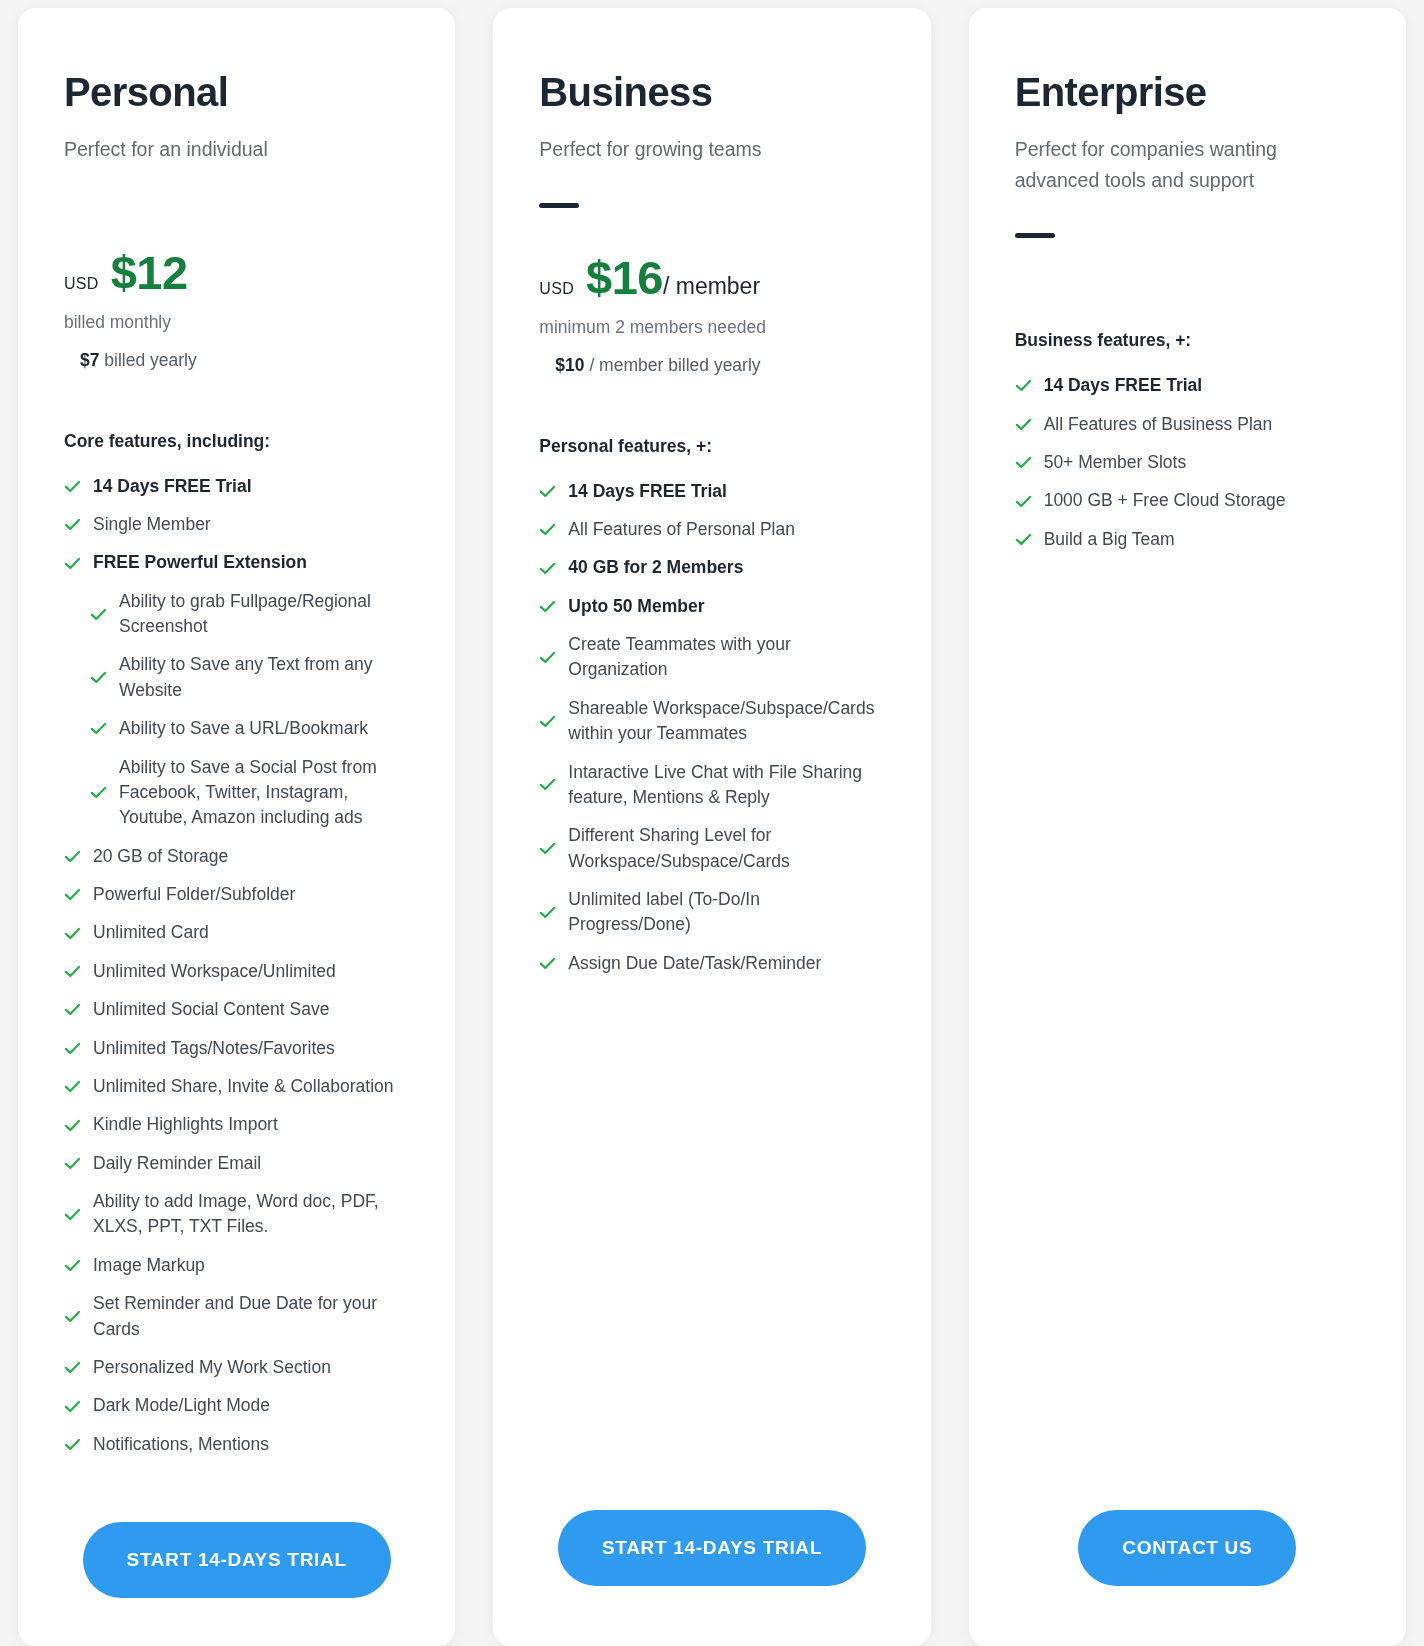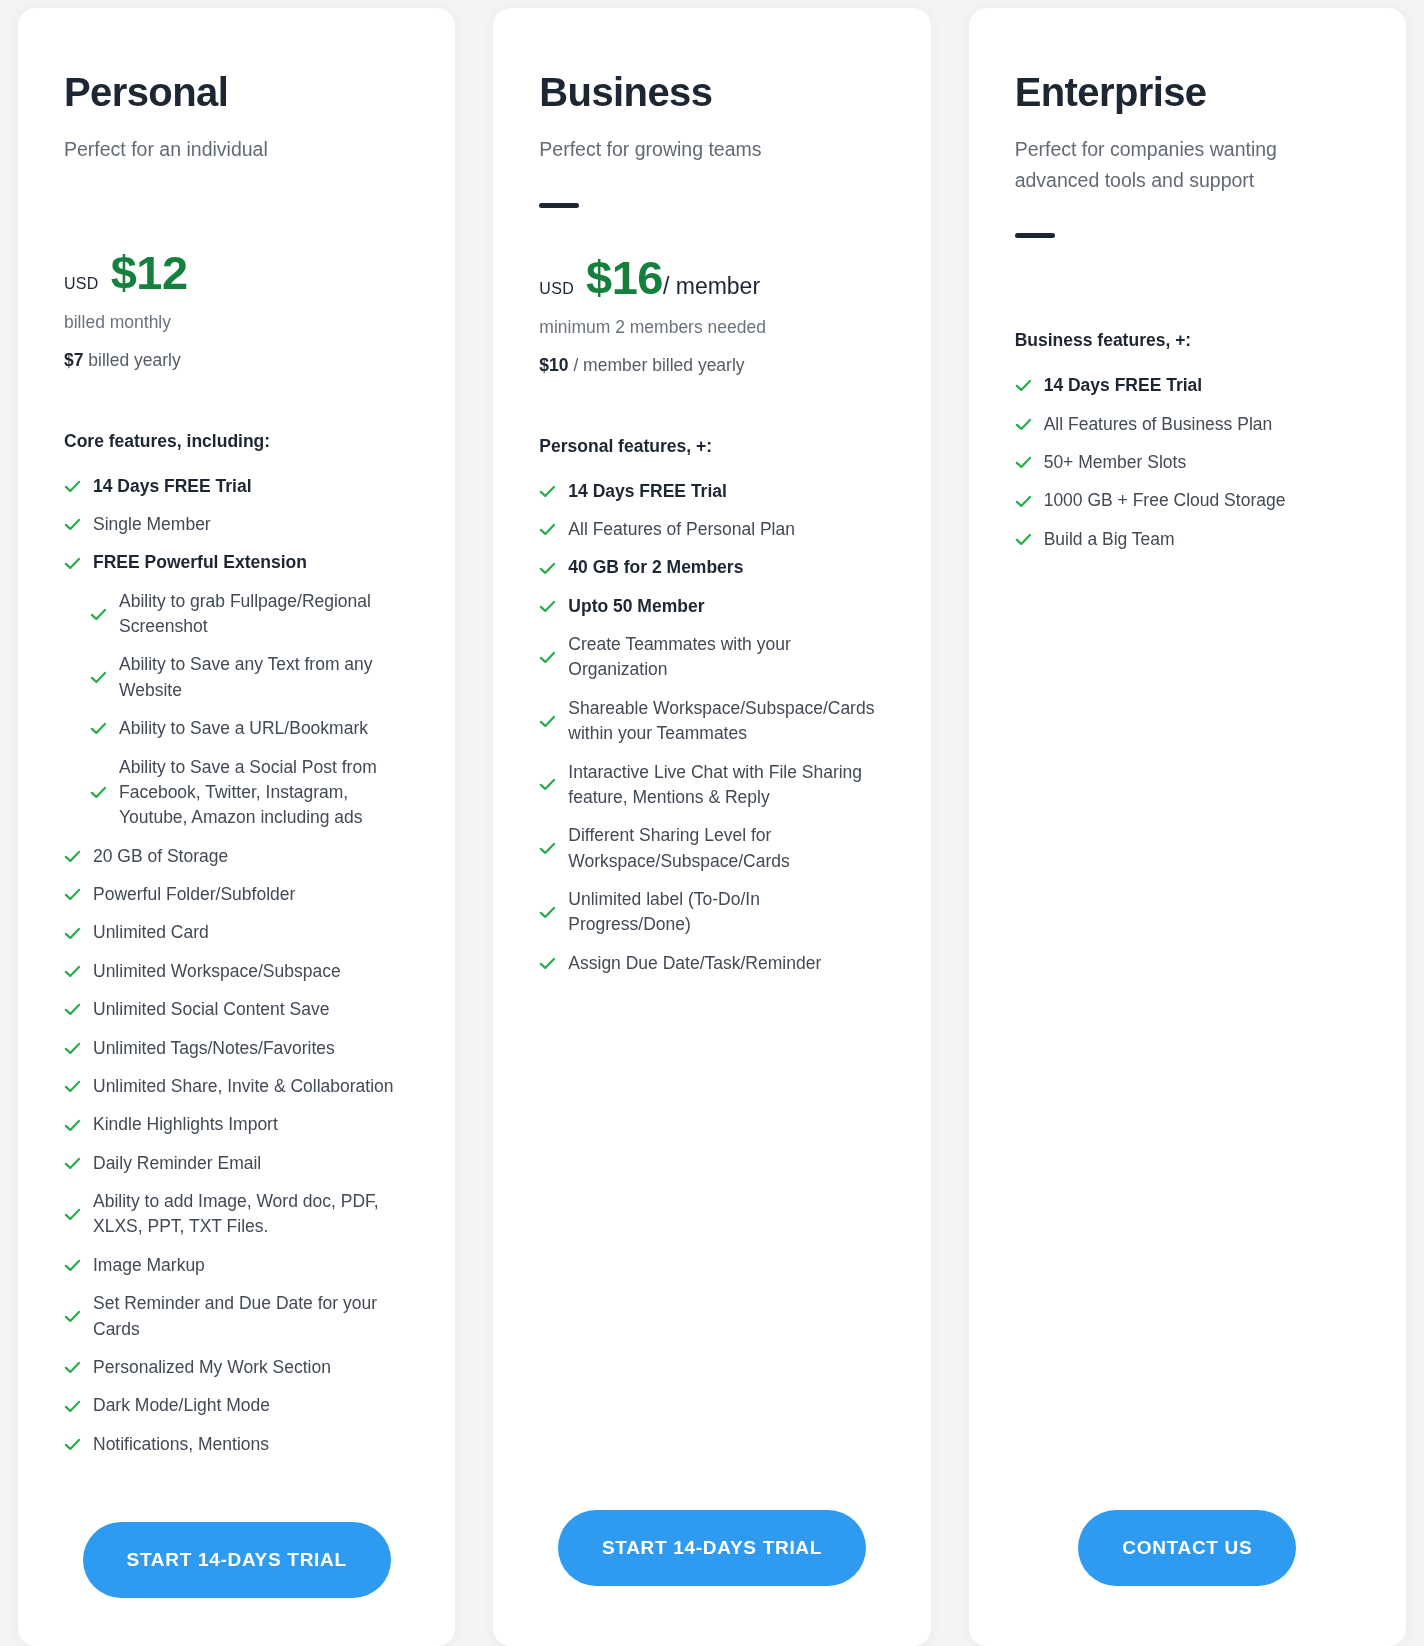--- a/index.html
+++ b/index.html
@@ -75,20 +75,21 @@
   }
   .price-note {
     margin-top: 12px;
     font-size: 17.5px;
     color: #6a737d;
   }
   .price-alt {
     margin-top: 17px;
     font-size: 17.5px;
     color: #555d67;
+    margin-left: 16px;
   }
   .price-alt b { font-weight: 700; color: #1d2633; }
   .features-head {
     font-size: 17.5px;
     font-weight: 700;
     color: #1d2633;
     margin-top: 60px;
   }
   .features-list { margin-top: 22px; list-style: none; }
   .feat {
@@ -232,21 +233,21 @@
             </svg>
           </span>
           <span class="feat-text">Unlimited Card</span>
         </li>
         <li class="feat">
           <span class="check">
             <svg width="17" height="17" viewBox="0 0 20 20">
               <path d="M2.2 10.4 L7.4 15.2 L17.6 4.6" fill="none" stroke="#27ae4a" stroke-width="2.6" stroke-linecap="round" stroke-linejoin="round"></path>
             </svg>
           </span>
-          <span class="feat-text">Unlimited Workspace/Subspace</span>
+          <span class="feat-text">Unlimited Workspace/Unlimited</span>
         </li>
         <li class="feat">
           <span class="check">
             <svg width="17" height="17" viewBox="0 0 20 20">
               <path d="M2.2 10.4 L7.4 15.2 L17.6 4.6" fill="none" stroke="#27ae4a" stroke-width="2.6" stroke-linecap="round" stroke-linejoin="round"></path>
             </svg>
           </span>
           <span class="feat-text">Unlimited Social Content Save</span>
         </li>
         <li class="feat">

